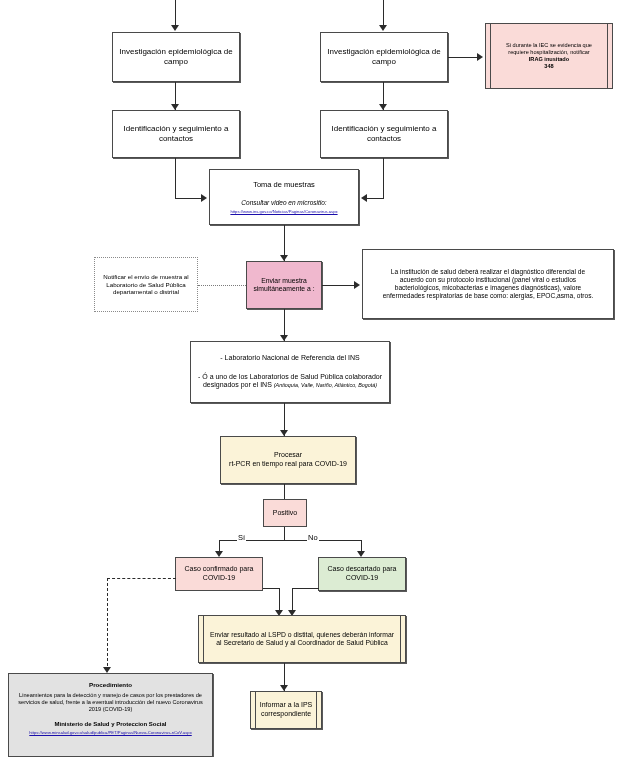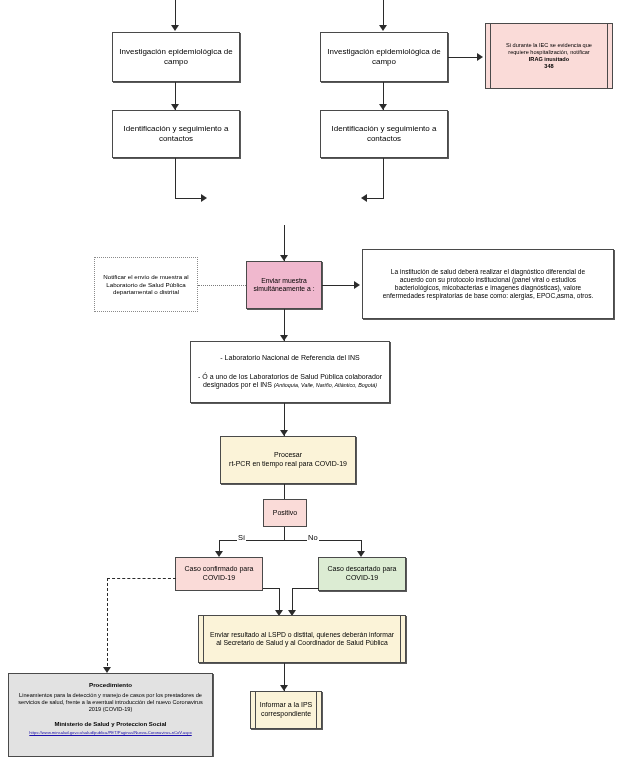--- a/index.html
+++ b/index.html
@@ -186,20 +186,25 @@
   <div class="node box-plain" style="left:112px; top:110px; width:128px; height:48px; font-size:8px;">
     <span class="ln">Identificación y seguimiento a</span>
     <span class="ln">contactos</span>
   </div>
 
   <div class="node box-plain" style="left:320px; top:110px; width:128px; height:48px; font-size:8px;">
     <span class="ln">Identificación y seguimiento a</span>
     <span class="ln">contactos</span>
   </div>
 
+  <div class="node box-plain" style="left:209px; top:169px; width:150px; height:56px; font-size:7.5px;">
+    <span class="ln" style="margin-bottom:9px;">Toma de muestras</span>
+    <span class="ln it" style="font-size:6.5px;">Consultar video en micrositio:</span>
+    <span class="ln lnk tiny" style="margin-top:2px;">https://www.ins.gov.co/Noticias/Paginas/Coronavirus.aspx</span>
+  </div>
 
   <div class="vline thick" style="left:175px; top:158px; height:41px;"></div>
   <div class="hline thick" style="left:175px; top:198px; width:27px;"></div>
   <div class="arrow-r" style="left:201px; top:194px;"></div>
 
   <div class="vline thick" style="left:383px; top:158px; height:41px;"></div>
   <div class="hline thick" style="left:367px; top:198px; width:17px;"></div>
   <div class="arrow-l" style="left:361px; top:194px;"></div>
 
   <div class="vline" style="left:284px; top:225px; height:36px;"></div>

